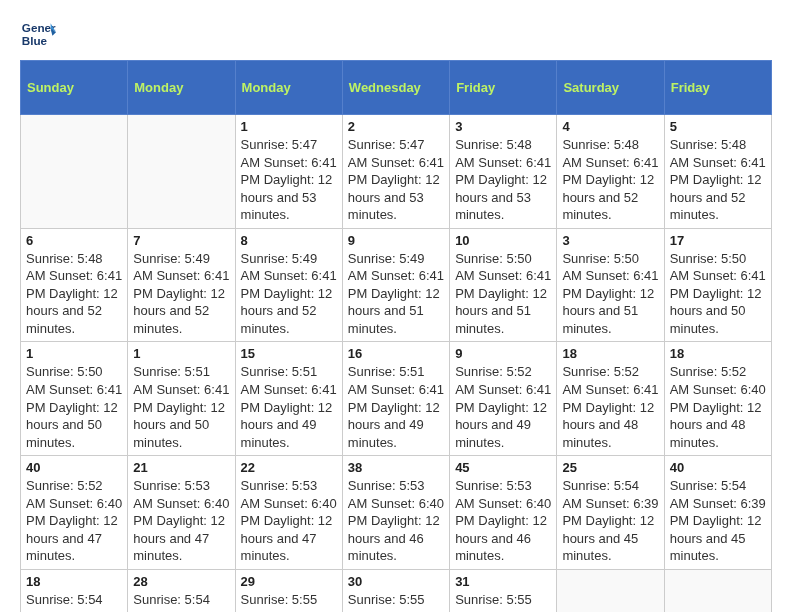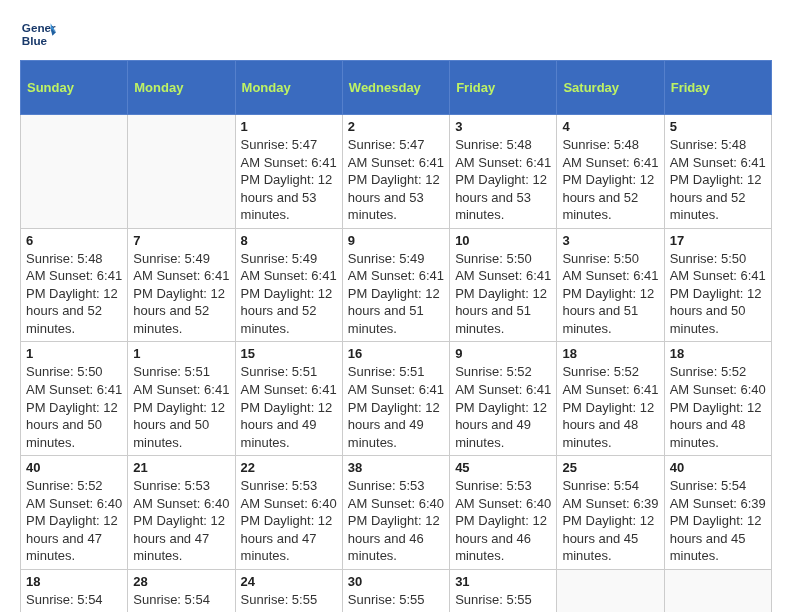--- a/index.html
+++ b/index.html
@@ -292,21 +292,21 @@
 Sunset: 6:39 PM
 Daylight: 12 hours and 44 minutes.</div>
           </td>
           <td>
             <span class="day-num">28</span>
             <div class="day-info">Sunrise: 5:54 AM
 Sunset: 6:39 PM
 Daylight: 12 hours and 44 minutes.</div>
           </td>
           <td>
-            <span class="day-num">24</span>
+            <span class="day-num">29</span>
             <div class="day-info">Sunrise: 5:55 AM
 Sunset: 6:38 PM
 Daylight: 12 hours and 43 minutes.</div>
           </td>
           <td>
             <span class="day-num">30</span>
             <div class="day-info">Sunrise: 5:55 AM
 Sunset: 6:38 PM
 Daylight: 12 hours and 43 minutes.</div>
           </td>

